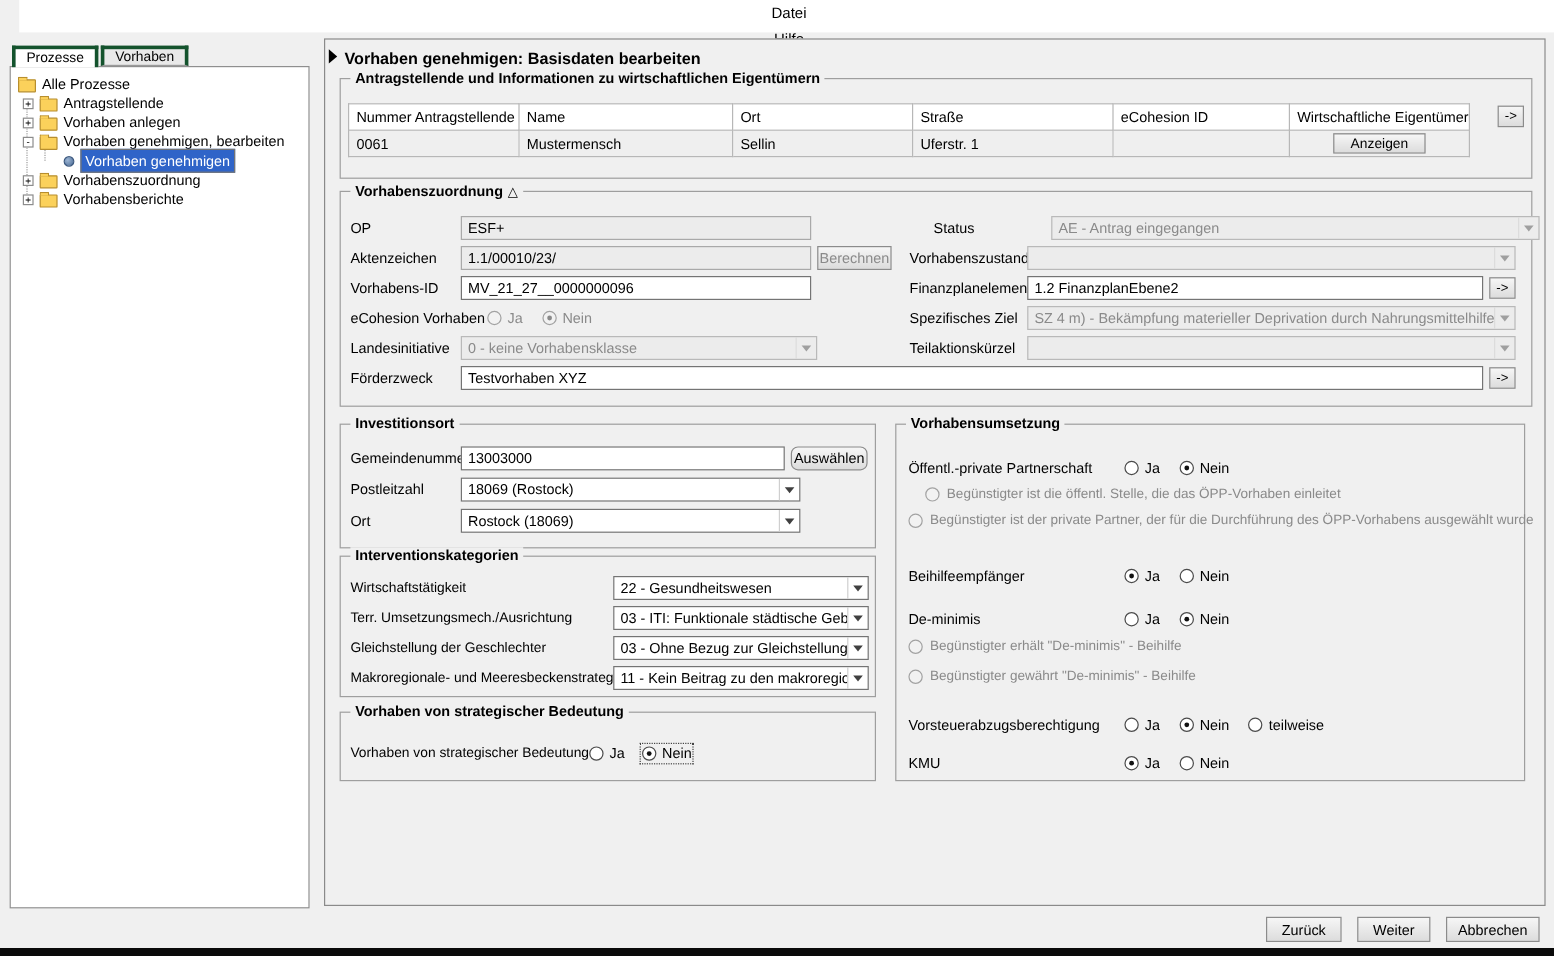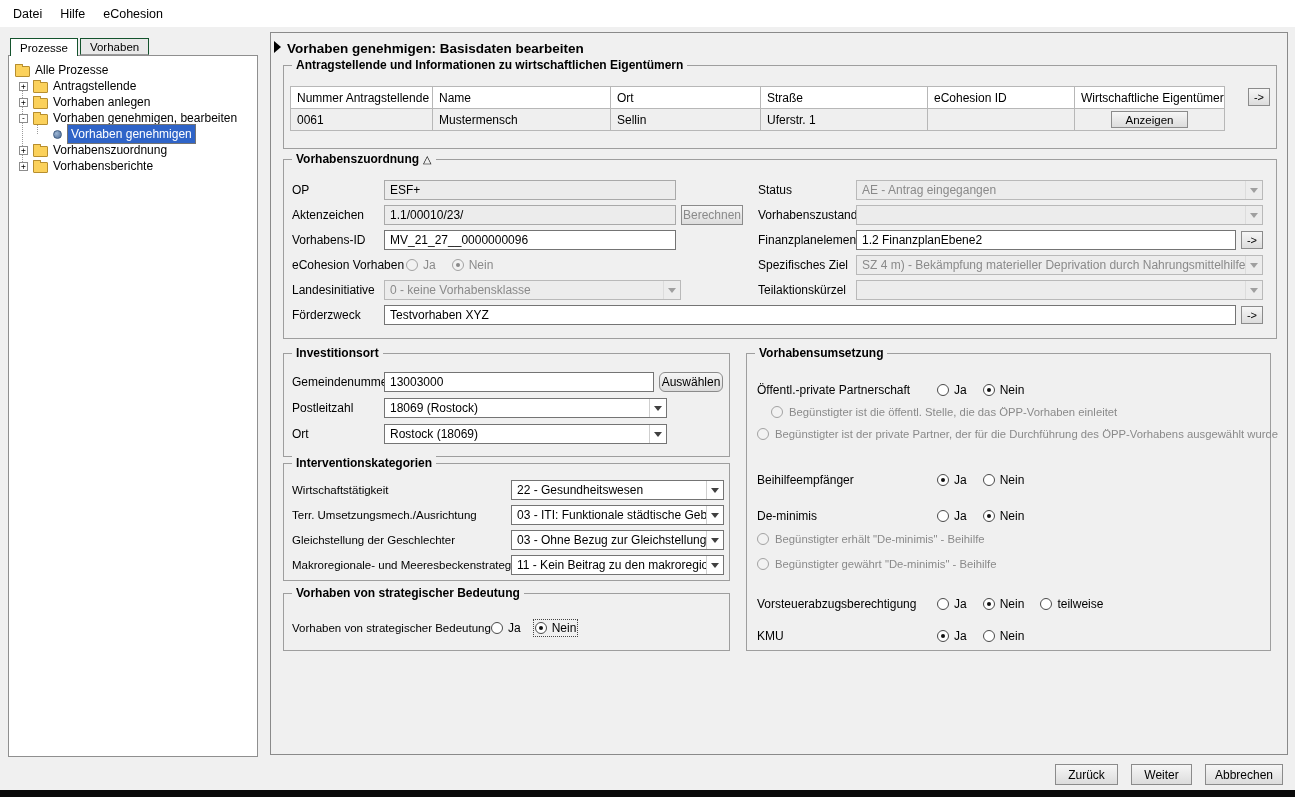--- a/index.html
+++ b/index.html
@@ -4,26 +4,26 @@
 <style>
   * { margin:0; padding:0; box-sizing:border-box; }
   html,body { width:1295px; height:797px; }
   body {
     position:relative; overflow:hidden;
     background:#f0f0f0; color:#000;
     font-family:"Liberation Sans", sans-serif; font-size:12px;
   }
 
   
-  .menubar { position:absolute; left:0; top:0; right:0; height:27px; background:#fff; display:flex; align-items:center; padding-left:4px; }
+  .menubar { position:absolute; left:16px; top:0; right:0; height:27px; background:#fff; display:flex; align-items:center; padding-left:4px;flex-direction:column; }
   .menu-item { padding:4px 9px; font-size:12.5px; cursor:default; }
 
   
   .tabs { position:absolute; left:10px; top:38px; display:flex; z-index:4; }
-  .tab { height:17px; padding:0 9px; border:1px solid #14532d; border-bottom:1px solid #9a9a9a; background:#e9e9e9; font-size:11.5px; display:flex; align-items:center; margin-right:2px; }
+  .tab { height:17px; padding:0 9px; border:3px solid #14532d; border-bottom:1px solid #9a9a9a; background:#e9e9e9; font-size:11.5px; display:flex; align-items:center; margin-right:2px; }
   .tab.active { background:#fff; height:18px; border-bottom:none; z-index:5; }
   .side-panel { position:absolute; left:8px; top:55px; width:250px; height:702px; background:#fff; border:1px solid #8f8f8f; }
   .tree { position:relative; padding:6px 2px 0 2px; }
   .vline { position:absolute; width:0; border-left:1px dotted #9b9b9b; z-index:0; }
   .tree-row { position:relative; display:flex; align-items:center; height:16px; gap:5px; z-index:1; }
   .expander { width:9px; height:9px; border:1px solid #8c8c8c; background:#fff; font:8px/7px "DejaVu Sans Mono", monospace; text-align:center; flex:none; cursor:default; }
   .folder { width:15px; height:11px; background:#fbd15b; border:1px solid #b78e2e; border-radius:1px; position:relative; flex:none; margin-top:2px; }
   .folder::before { content:""; position:absolute; top:-3px; left:-1px; width:6px; height:2px; background:#fbd15b; border:1px solid #b78e2e; border-bottom:none; border-radius:1px 1px 0 0; }
   .node-icon { width:9px; height:9px; border-radius:50%; background:radial-gradient(circle at 35% 35%, #9db6d4, #4a6a95); border:1px solid #3d5a80; flex:none; }
   .tree-label { white-space:nowrap; cursor:default; }
@@ -208,21 +208,21 @@
           <span class="dd"></span>
         </span>
     </div>
     <div class="fr" style="left:8px; top:145px;">
       <span class="lbl" style="width:92px;">Förderzweck</span>
       <span class="inp" style="width:852px;">Testvorhaben XYZ</span>
       <span class="btn mini" style="margin-left:5px;">-&gt;</span>
     </div>
 
     <div class="fr" style="left:474px; top:20px;">
-      <span class="lbl" style="width:98px;">Status</span>
+      <span class="lbl" style="width:98px;margin-left:20px;">Status</span>
       <span class="sel dis" style="width:407px;">
           <span class="val">AE - Antrag eingegangen</span>
           <span class="dd"></span>
         </span>
     </div>
     <div class="fr" style="left:474px; top:45px;">
       <span class="lbl" style="width:98px;">Vorhabenszustand</span>
       <span class="sel dis" style="width:407px;">
           <span class="val"></span>
           <span class="dd"></span>

